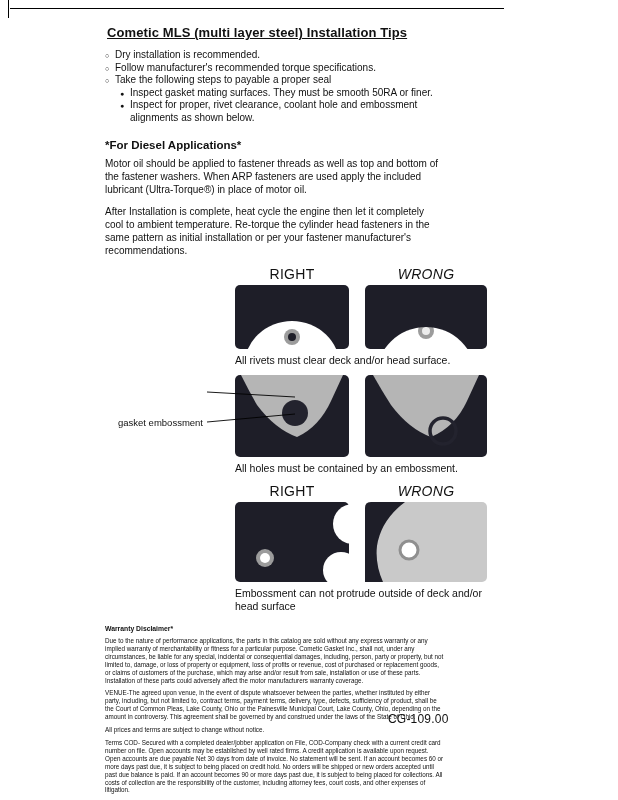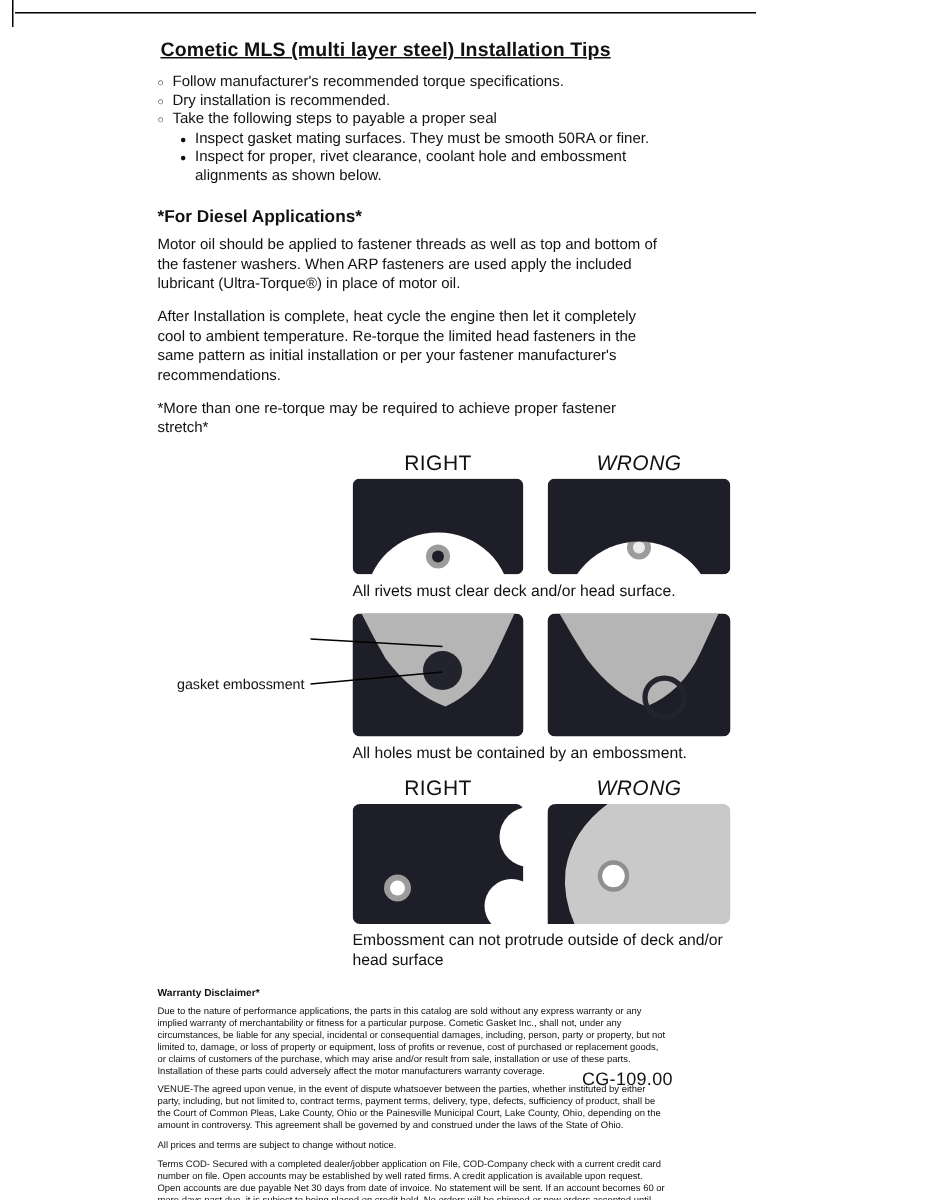--- a/index.html
+++ b/index.html
@@ -56,30 +56,29 @@
 <body>
 
 <div class="page">
   <div class="top-rule"></div>
   <div class="left-tick"></div>
 
   <div class="content">
 
     <div class="doc-title">Cometic MLS (multi layer steel) Installation Tips</div>
 
+    <div class="bullet"><span>Dry installation is recommended.</span></div>
     <div class="bullet"><span>Follow manufacturer's recommended torque specifications.</span></div>
-    <div class="bullet"><span>Dry installation is recommended.</span></div>
     <div class="bullet"><span>Take the following steps to payable a proper seal</span></div>
     <div class="sub-bullet"><span>Inspect gasket mating surfaces.  They must be smooth 50RA or finer.</span></div>
     <div class="sub-bullet"><span>Inspect for proper, rivet clearance, coolant hole and embossment alignments as shown below.</span></div>
 
     <div class="diesel-heading">*For Diesel Applications*</div>
     <p class="para">Motor oil should be applied to fastener threads as well as top and bottom of the fastener washers. When ARP fasteners are used apply the included lubricant (Ultra-Torque®) in place of motor oil.</p>
-    <p class="para">After Installation is complete, heat cycle the engine then let it completely cool to ambient temperature. Re-torque the limited head fasteners in the same pattern as initial installation or per your fastener manufacturer's recommendations.</p>
-    <div class="note">*More than one re-torque may be required to achieve proper fastener stretch*</div>
+    <p class="para">After Installation is complete, heat cycle the engine then let it completely cool to ambient temperature. Re-torque the cylinder head fasteners in the same pattern as initial installation or per your fastener manufacturer's recommendations.</p>
 
     <div class="figures">
 
       <div class="fig-label-row">
         <div class="lab r">RIGHT</div>
         <div class="lab w">WRONG</div>
       </div>
       <div class="fig-img-row">
         <svg viewBox="0 0 114 64" width="114" height="64">
           <defs>

